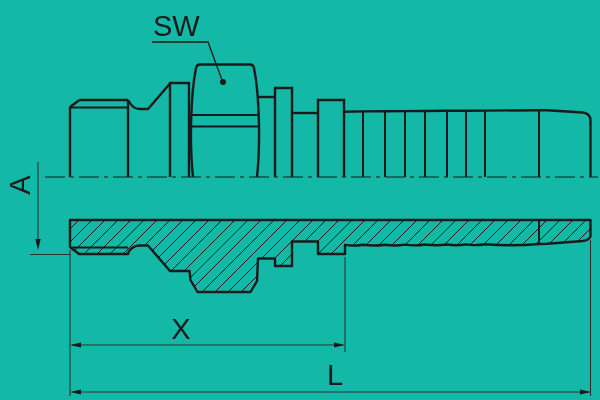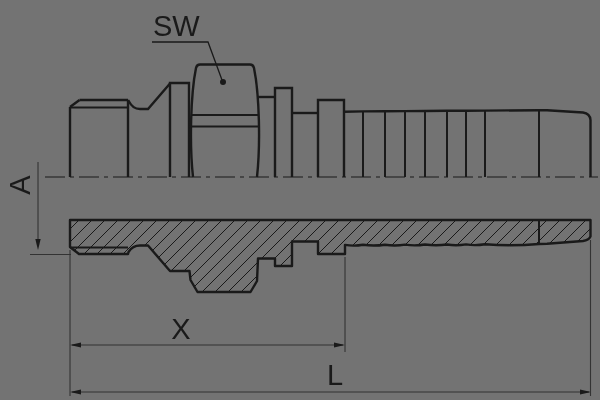--- a/index.html
+++ b/index.html
@@ -1,16 +1,16 @@
 <!DOCTYPE html>
 <html><head>
 <meta charset="utf-8">
 <style>
   html,body{margin:0;padding:0;background:#fff;}
-  .page{width:600px;height:400px;background:#737373;position:relative;overflow:hidden;
+  .page{width:600px;height:400px;background:#14b8a6;position:relative;overflow:hidden;
         font-family:"Liberation Sans", sans-serif;text-align:right;}
   svg text{fill:#1a1a1a;font-family:"Liberation Sans", sans-serif;font-weight:400;}
 </style>
 </head>
 <body>
 
 <div class="page">
 <svg width="600" height="400" viewBox="0 0 600 400" xmlns="http://www.w3.org/2000/svg">
   <defs>
     <pattern id="hatch" patternUnits="userSpaceOnUse" width="13" height="13">

